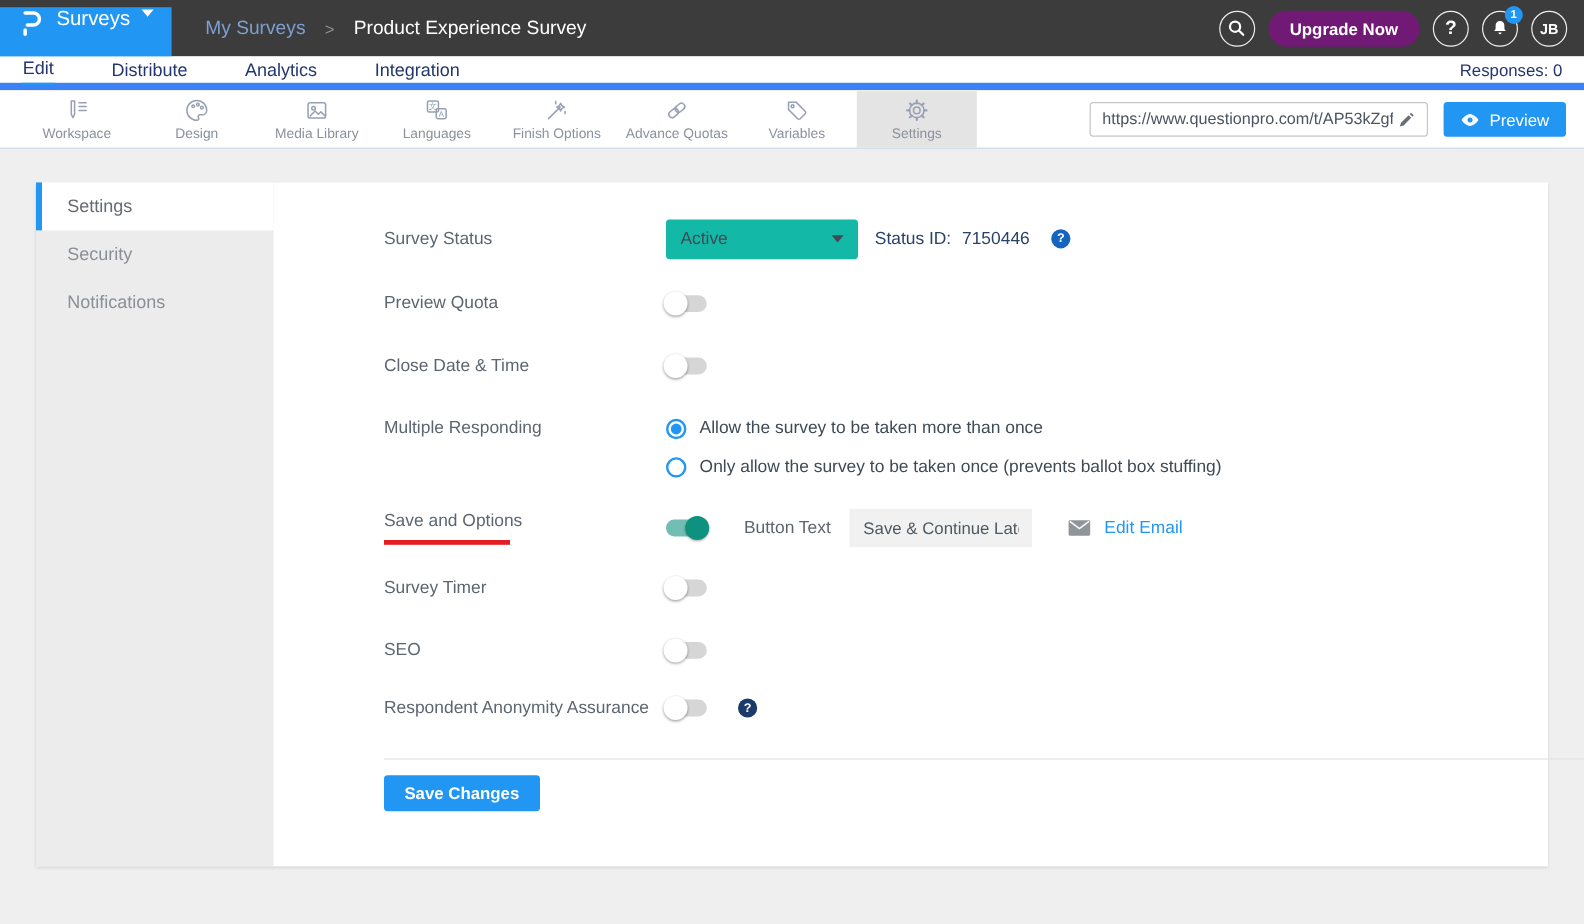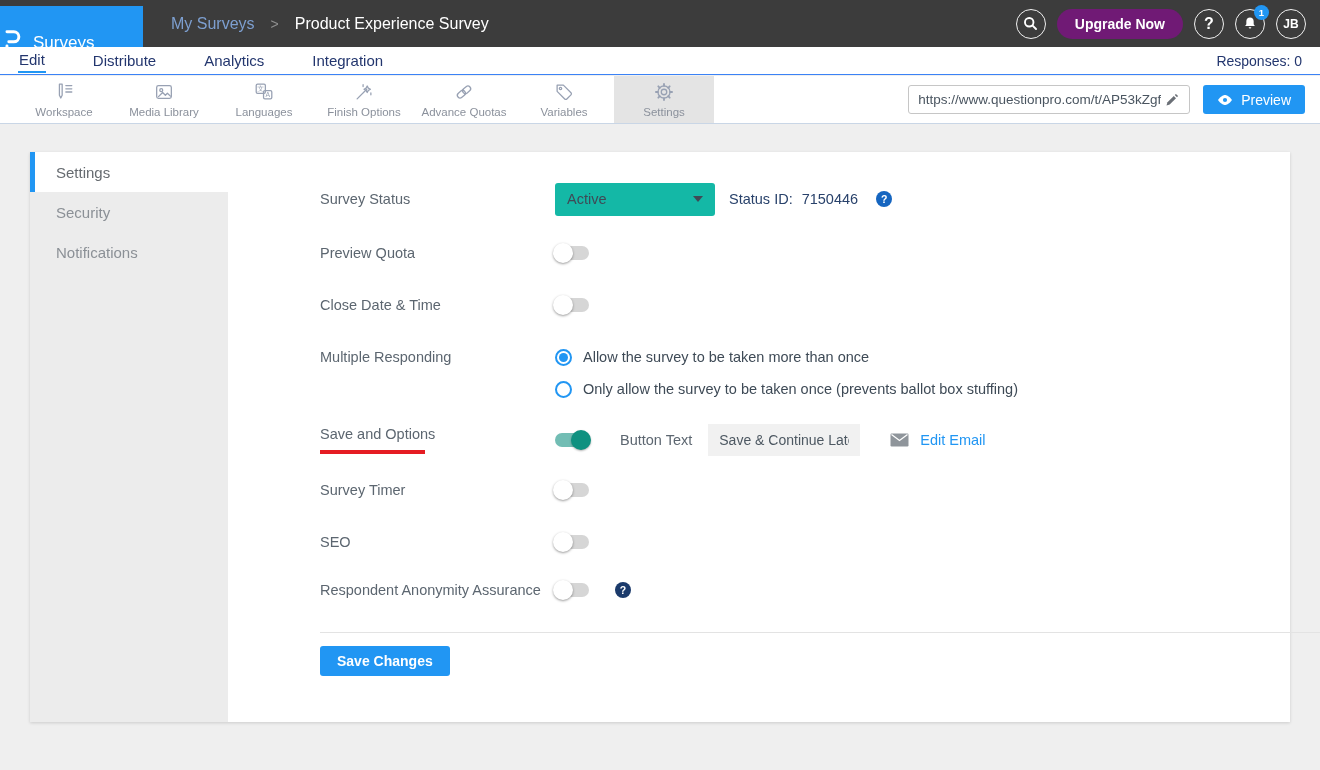--- a/index.html
+++ b/index.html
@@ -1,36 +1,36 @@
 <!DOCTYPE html>
 <html><head>
 <meta charset="utf-8">
 <style>
   * { margin:0; padding:0; box-sizing:border-box; }
   html,body { width:1320px; height:770px; }
   body { font-family:"Liberation Sans", sans-serif; background:#efefef; position:relative; overflow:hidden; }
 
   
   .header { position:absolute; top:0; left:0; width:1320px; height:47px; background:#3c3c3c; display:flex; align-items:center; }
-  .logo-block { width:143px; height:47px; background:#2196f3; display:flex; align-items:flex-end; padding-left:1px; gap:10px; cursor:pointer;margin-top:12px; }
+  .logo-block { width:143px; height:47px; background:#2196f3; display:flex; align-items:flex-start; padding-left:15px; gap:10px; cursor:pointer;margin-top:12px; }
   .logo-block .app-label { color:#fff; font-size:17px; }
   .caret-down-white { width:0; height:0; border-left:5px solid transparent; border-right:5px solid transparent; border-top:6px solid #fff; margin-top:2px; }
   .breadcrumb { display:flex; align-items:center; margin-left:28px; gap:16px; }
   .crumb-parent { color:#7d9fd0; font-size:16px; cursor:pointer; }
   .crumb-sep { color:#8f8f8f; font-size:14px; }
   .crumb-current { color:#ffffff; font-size:16px; }
   .header-right { margin-left:auto; display:flex; align-items:center; gap:11px; padding-right:14px; }
   .hicon { width:30px; height:30px; border:1.6px solid rgba(255,255,255,.92); border-radius:50%; display:flex; align-items:center; justify-content:center; color:#fff; cursor:pointer; position:relative; flex-shrink:0; }
   .hicon .q { font-size:16px; font-weight:bold; }
   .upgrade-btn { height:30px; padding:0 18px; border-radius:15px; background:#701a75; color:#fff; font-size:14px; font-weight:bold; display:flex; align-items:center; cursor:pointer; border:none; }
   .badge { position:absolute; top:-5px; right:-5px; width:15px; height:15px; border-radius:50%; background:#2196f3; color:#fff; font-size:9.5px; font-weight:bold; display:flex; align-items:center; justify-content:center; }
   .avatar-txt { font-size:12px; font-weight:bold; }
 
   
-  .tabbar { position:absolute; top:47px; left:0; width:1320px; height:28px; background:#fff; border-bottom:1px solid #3b82f6; display:flex; align-items:center; padding:0 18px; }
+  .tabbar { position:absolute; top:47px; left:0; width:1320px; height:28px; background:#fff; border-bottom:6px solid #3b82f6; display:flex; align-items:center; padding:0 18px; }
   .tab { color:#23366e; font-size:15px; margin-right:46px; cursor:pointer; padding:3px 1px; }
   .tab.active { border-bottom:2px solid #2196f3; }
   .responses { margin-left:auto; color:#23366e; font-size:14px; }
 
   
   .toolbar { position:absolute; top:76px; left:0; width:1320px; height:48px; background:#fff; border-bottom:1px solid #c9d6e6; display:flex; align-items:stretch; }
   .tool-item { width:100px; display:flex; flex-direction:column; align-items:center; justify-content:center; gap:3px; cursor:pointer; }
   .tool-item:first-child { margin-left:14px; }
   .tool-item.active { background:#e4e4e4; }
   .tool-item svg { stroke:#98a1b3; fill:none; stroke-width:1.4; stroke-linecap:round; stroke-linejoin:round; }
@@ -137,20 +137,29 @@
     <svg width="22" height="22" viewBox="0 0 24 24">
       <path d="M7 3.5h3v12l-1.5 3-1.5-3z"></path>
         <line x1="14" y1="5" x2="20.5" y2="5"></line>
         <line x1="14" y1="8.5" x2="20.5" y2="8.5"></line>
         <line x1="14" y1="12" x2="20.5" y2="12"></line>
     </svg>
     <span class="tool-label">Workspace</span>
   </div>
   <div class="tool-item">
     <svg width="22" height="22" viewBox="0 0 24 24">
+      <path d="M12 3a9 9 0 1 0 0 18c1.8 0 2.2-1.2 1.5-2.3-.7-1.1-.2-2.7 1.8-2.7H17a4 4 0 0 0 4-4c0-5-4-9-9-9z"></path>
+      <circle cx="8.7" cy="8.2" r="1.2"></circle>
+        <circle cx="13" cy="6.8" r="1.2"></circle>
+        <circle cx="16.6" cy="9.5" r="1.2"></circle>
+    </svg>
+    <span class="tool-label">Design</span>
+  </div>
+  <div class="tool-item">
+    <svg width="22" height="22" viewBox="0 0 24 24">
       <rect x="4" y="5" width="16" height="14" rx="2"></rect>
         <circle cx="9" cy="10" r="1.6"></circle>
         <path d="M6 17l4.5-4.5 3 3 2.2-2.2L19 16.5"></path>
     </svg>
     <span class="tool-label">Media Library</span>
   </div>
   <div class="tool-item">
     <svg width="22" height="22" viewBox="0 0 24 24">
       <rect x="3.5" y="3.5" width="10" height="10" rx="1.5"></rect>
       <rect x="11.5" y="10.5" width="9" height="9" rx="1.5"></rect>

